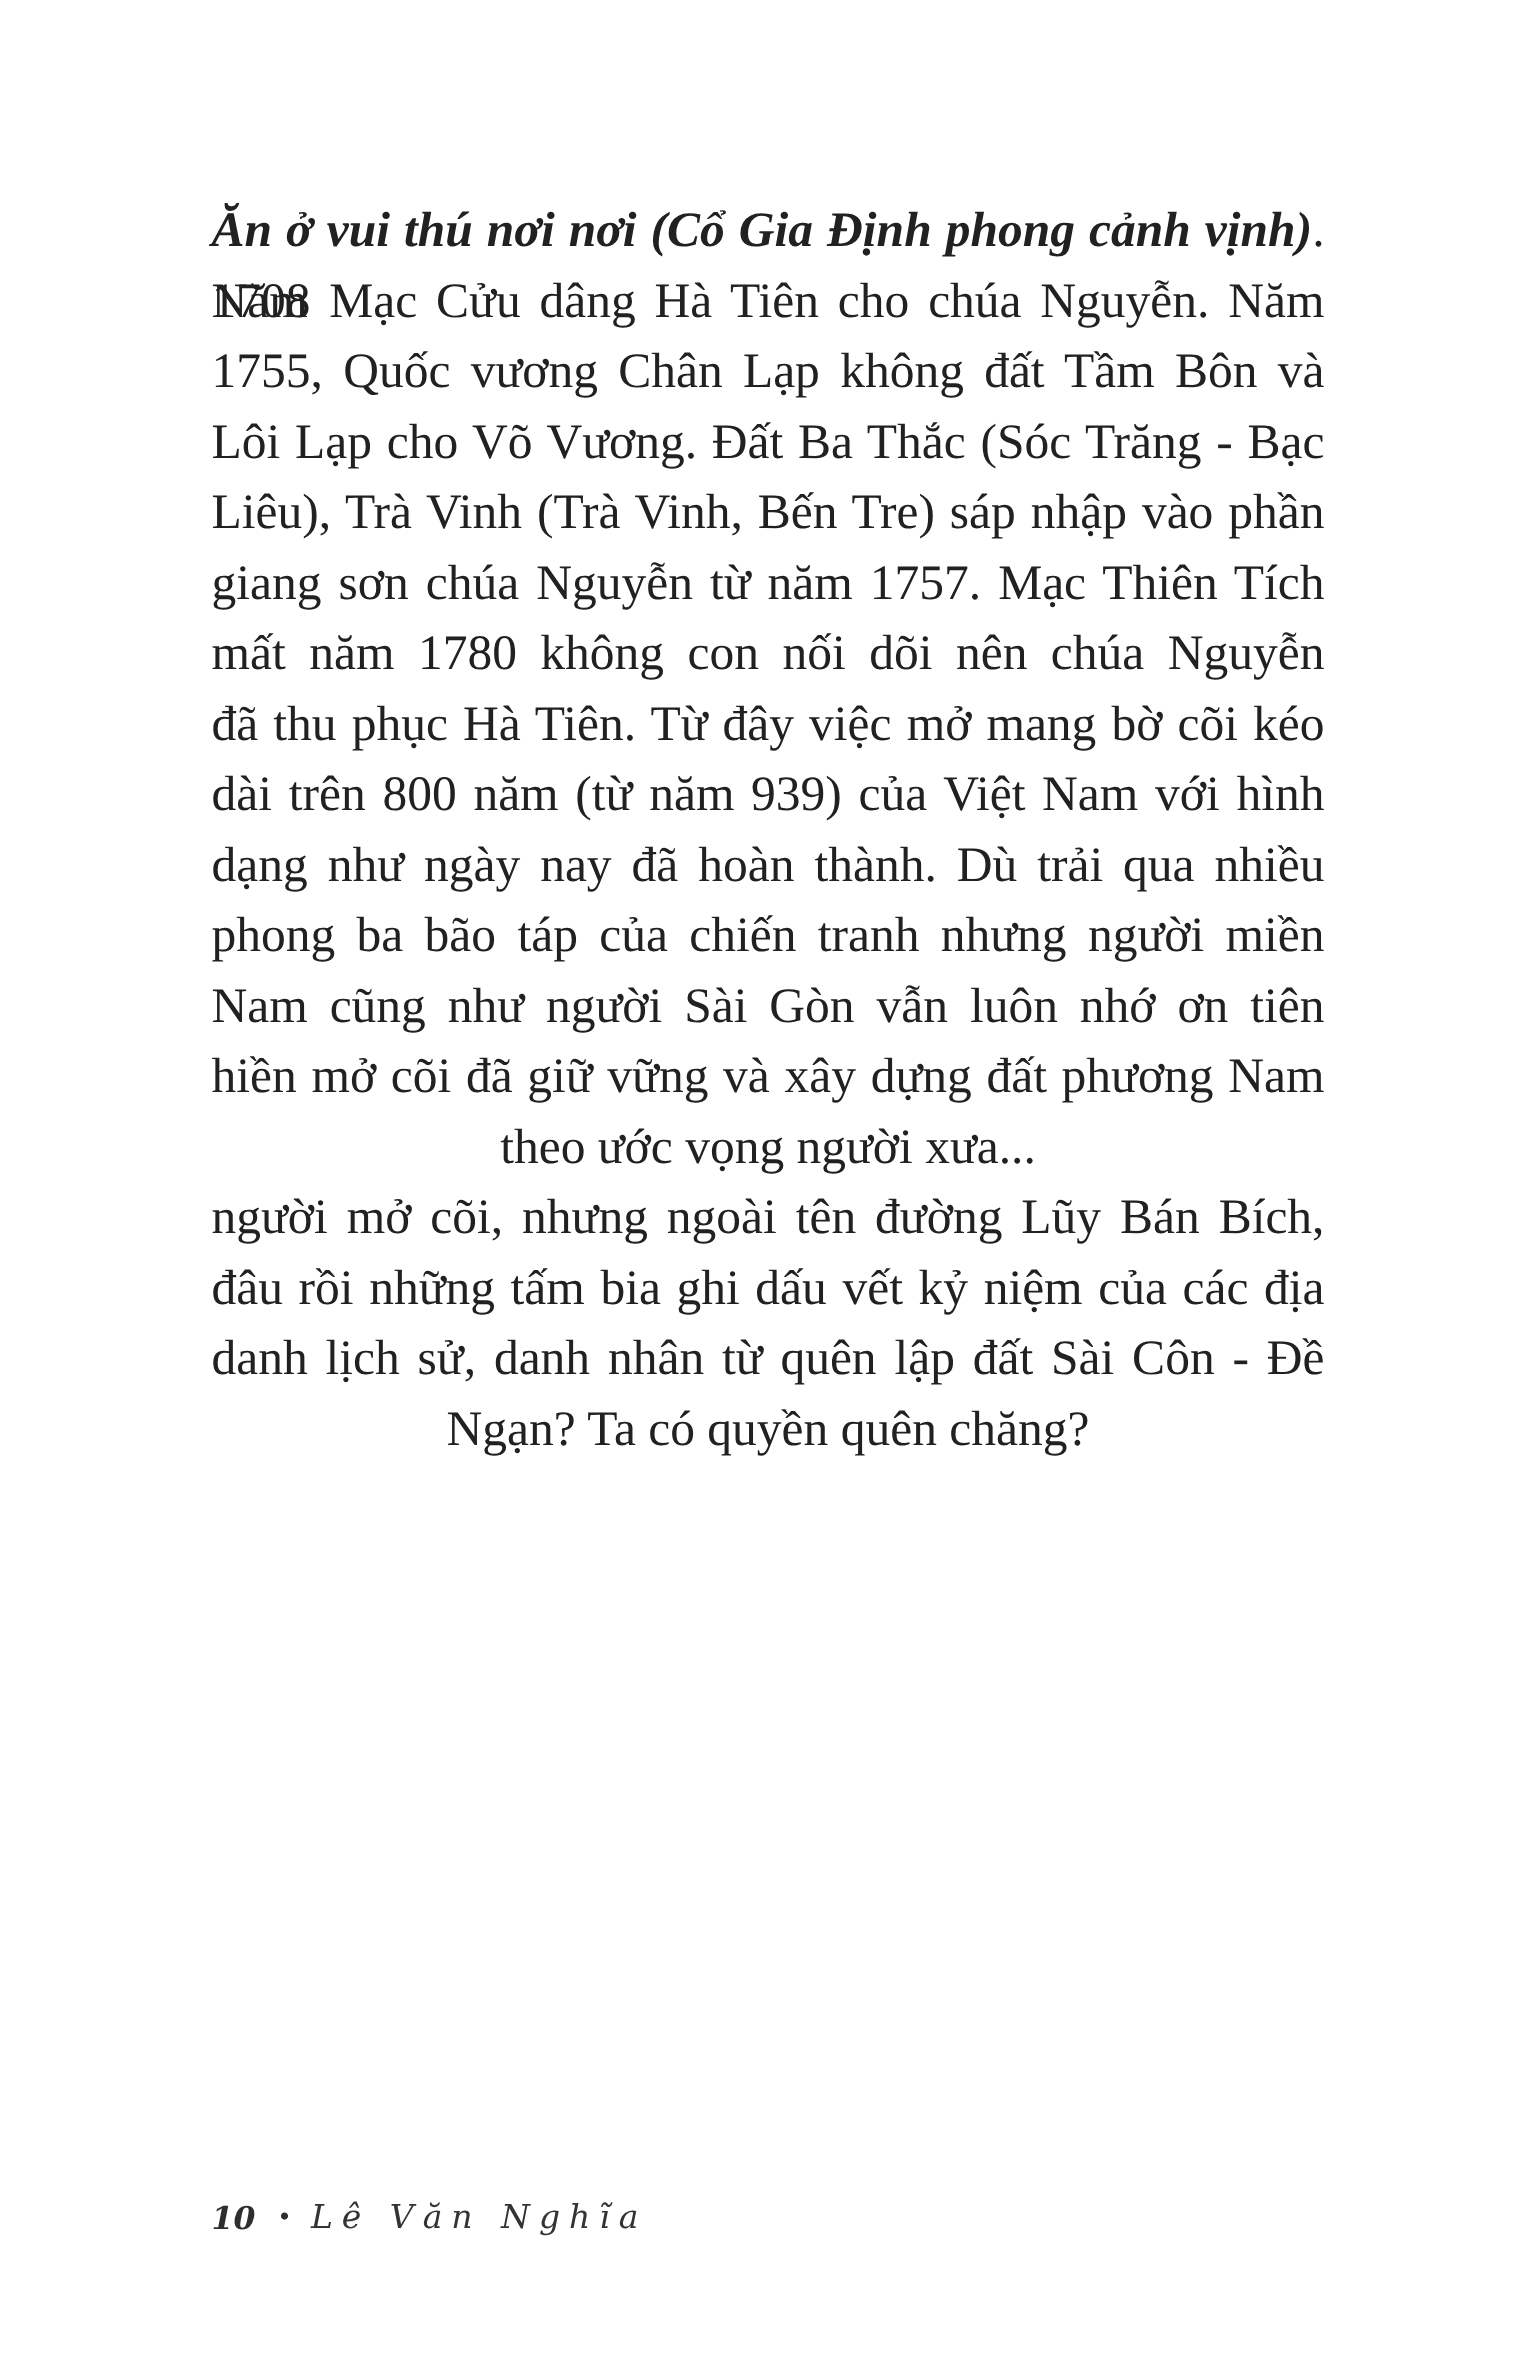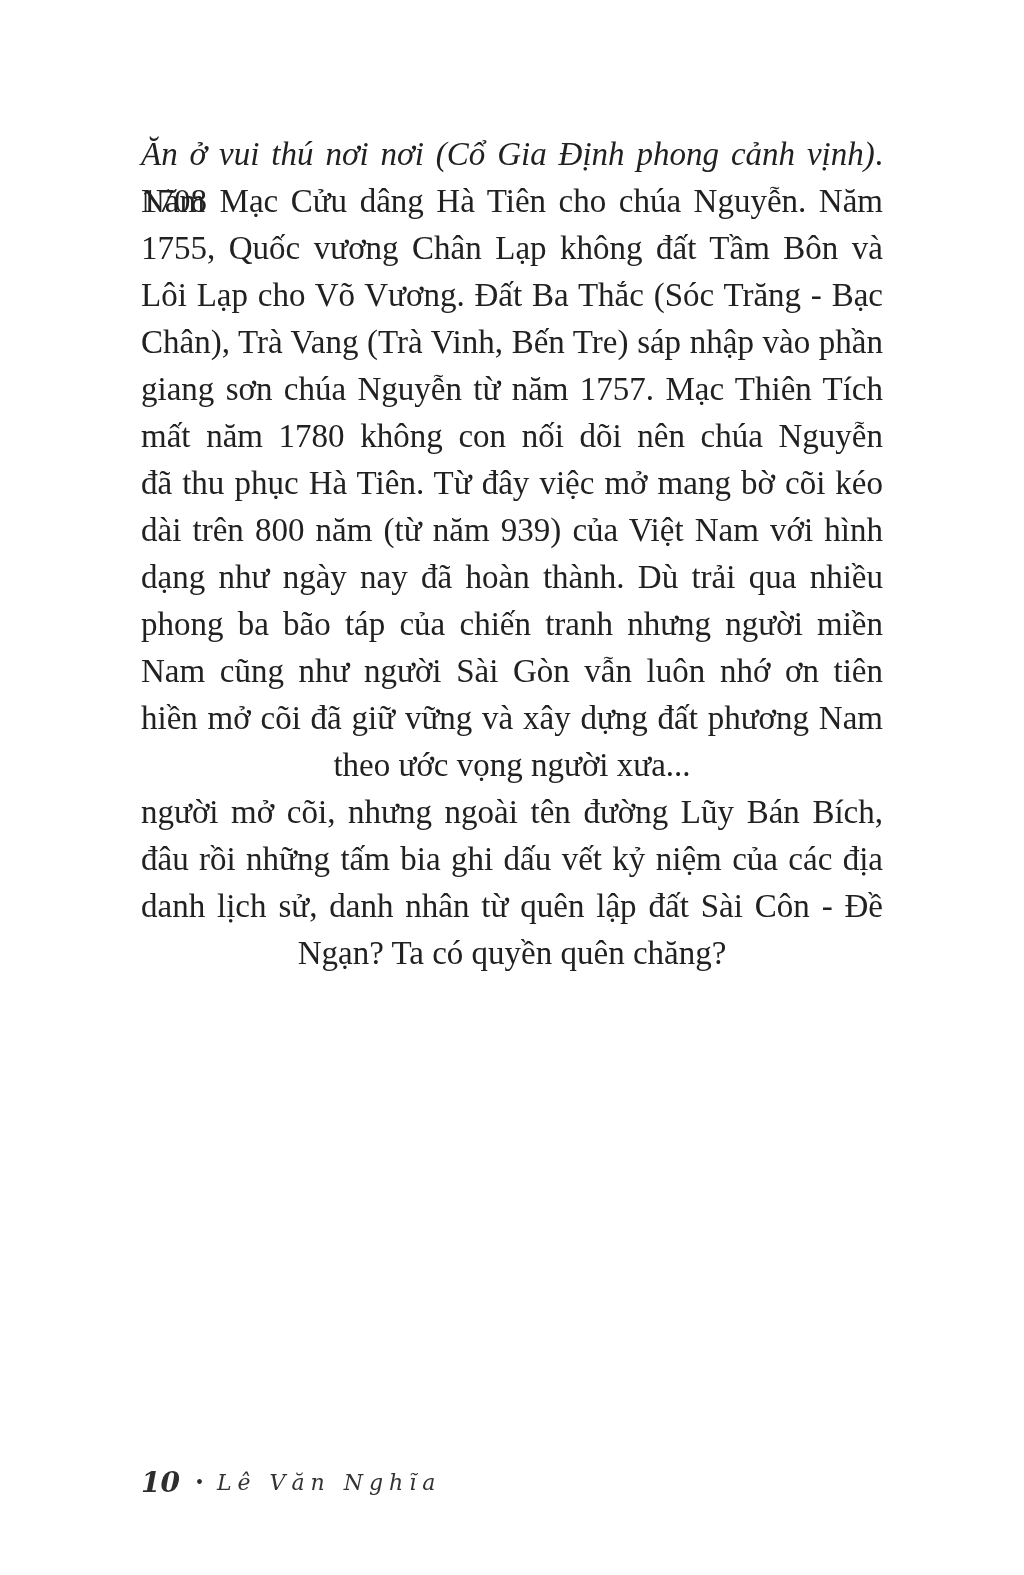--- a/index.html
+++ b/index.html
@@ -31,32 +31,33 @@
   }
   .line.j {
     text-align: justify;
     text-align-last: justify;
   }
   .line.indent {
     text-indent: 48px;
   }
   .it {
     font-style: italic;
+    font-weight: bold;
   }
   .footer {
     position: absolute;
     left: 141px;
     top: 1466px;
     display: flex;
     align-items: center;
     color: #2e2e2e;
   }
   .pagenum {
     font-family: "DejaVu Serif", serif;
-    font-size: 28px;
+    font-size: 21px;
     font-weight: bold;
     font-style: italic;
   }
   .sep {
     font-size: 20px;
     margin: 0 14px 0 16px;
   }
   .author {
     font-family: "DejaVu Serif", serif;
     font-size: 22px;
@@ -69,21 +70,21 @@
 </head>
 <body>
 
 <div class="page">
   <div class="text-block" id="text-block">
       <div class="paragraph">
         <div class="line j"><span class="it">Ăn ở vui thú nơi nơi (Cổ Gia Định phong cảnh vịnh)</span><span>. Năm</span></div>
         <div class="line j"><span>1708 Mạc Cửu dâng Hà Tiên cho chúa Nguyễn. Năm</span></div>
         <div class="line j"><span>1755, Quốc vương Chân Lạp không đất Tầm Bôn và</span></div>
         <div class="line j"><span>Lôi Lạp cho Võ Vương. Đất Ba Thắc (Sóc Trăng - Bạc</span></div>
-        <div class="line j"><span>Chân), Trà Vang (Trà Vinh, Bến Tre) sáp nhập vào phần</span></div>
+        <div class="line j"><span>Liêu), Trà Vinh (Trà Vinh, Bến Tre) sáp nhập vào phần</span></div>
         <div class="line j"><span>giang sơn chúa Nguyễn từ năm 1757. Mạc Thiên Tích</span></div>
         <div class="line j"><span>mất năm 1780 không con nối dõi nên chúa Nguyễn</span></div>
         <div class="line j"><span>đã thu phục Hà Tiên. Từ đây việc mở mang bờ cõi kéo</span></div>
         <div class="line j"><span>dài trên 800 năm (từ năm 939) của Việt Nam với hình</span></div>
         <div class="line j"><span>dạng như ngày nay đã hoàn thành. Dù trải qua nhiều</span></div>
         <div class="line j"><span>phong ba bão táp của chiến tranh nhưng người miền</span></div>
         <div class="line j"><span>Nam cũng như người Sài Gòn vẫn luôn nhớ ơn tiên</span></div>
         <div class="line j"><span>hiền mở cõi đã giữ vững và xây dựng đất phương Nam</span></div>
         <div class="line"><span>theo ước vọng người xưa...</span></div>
       </div>

